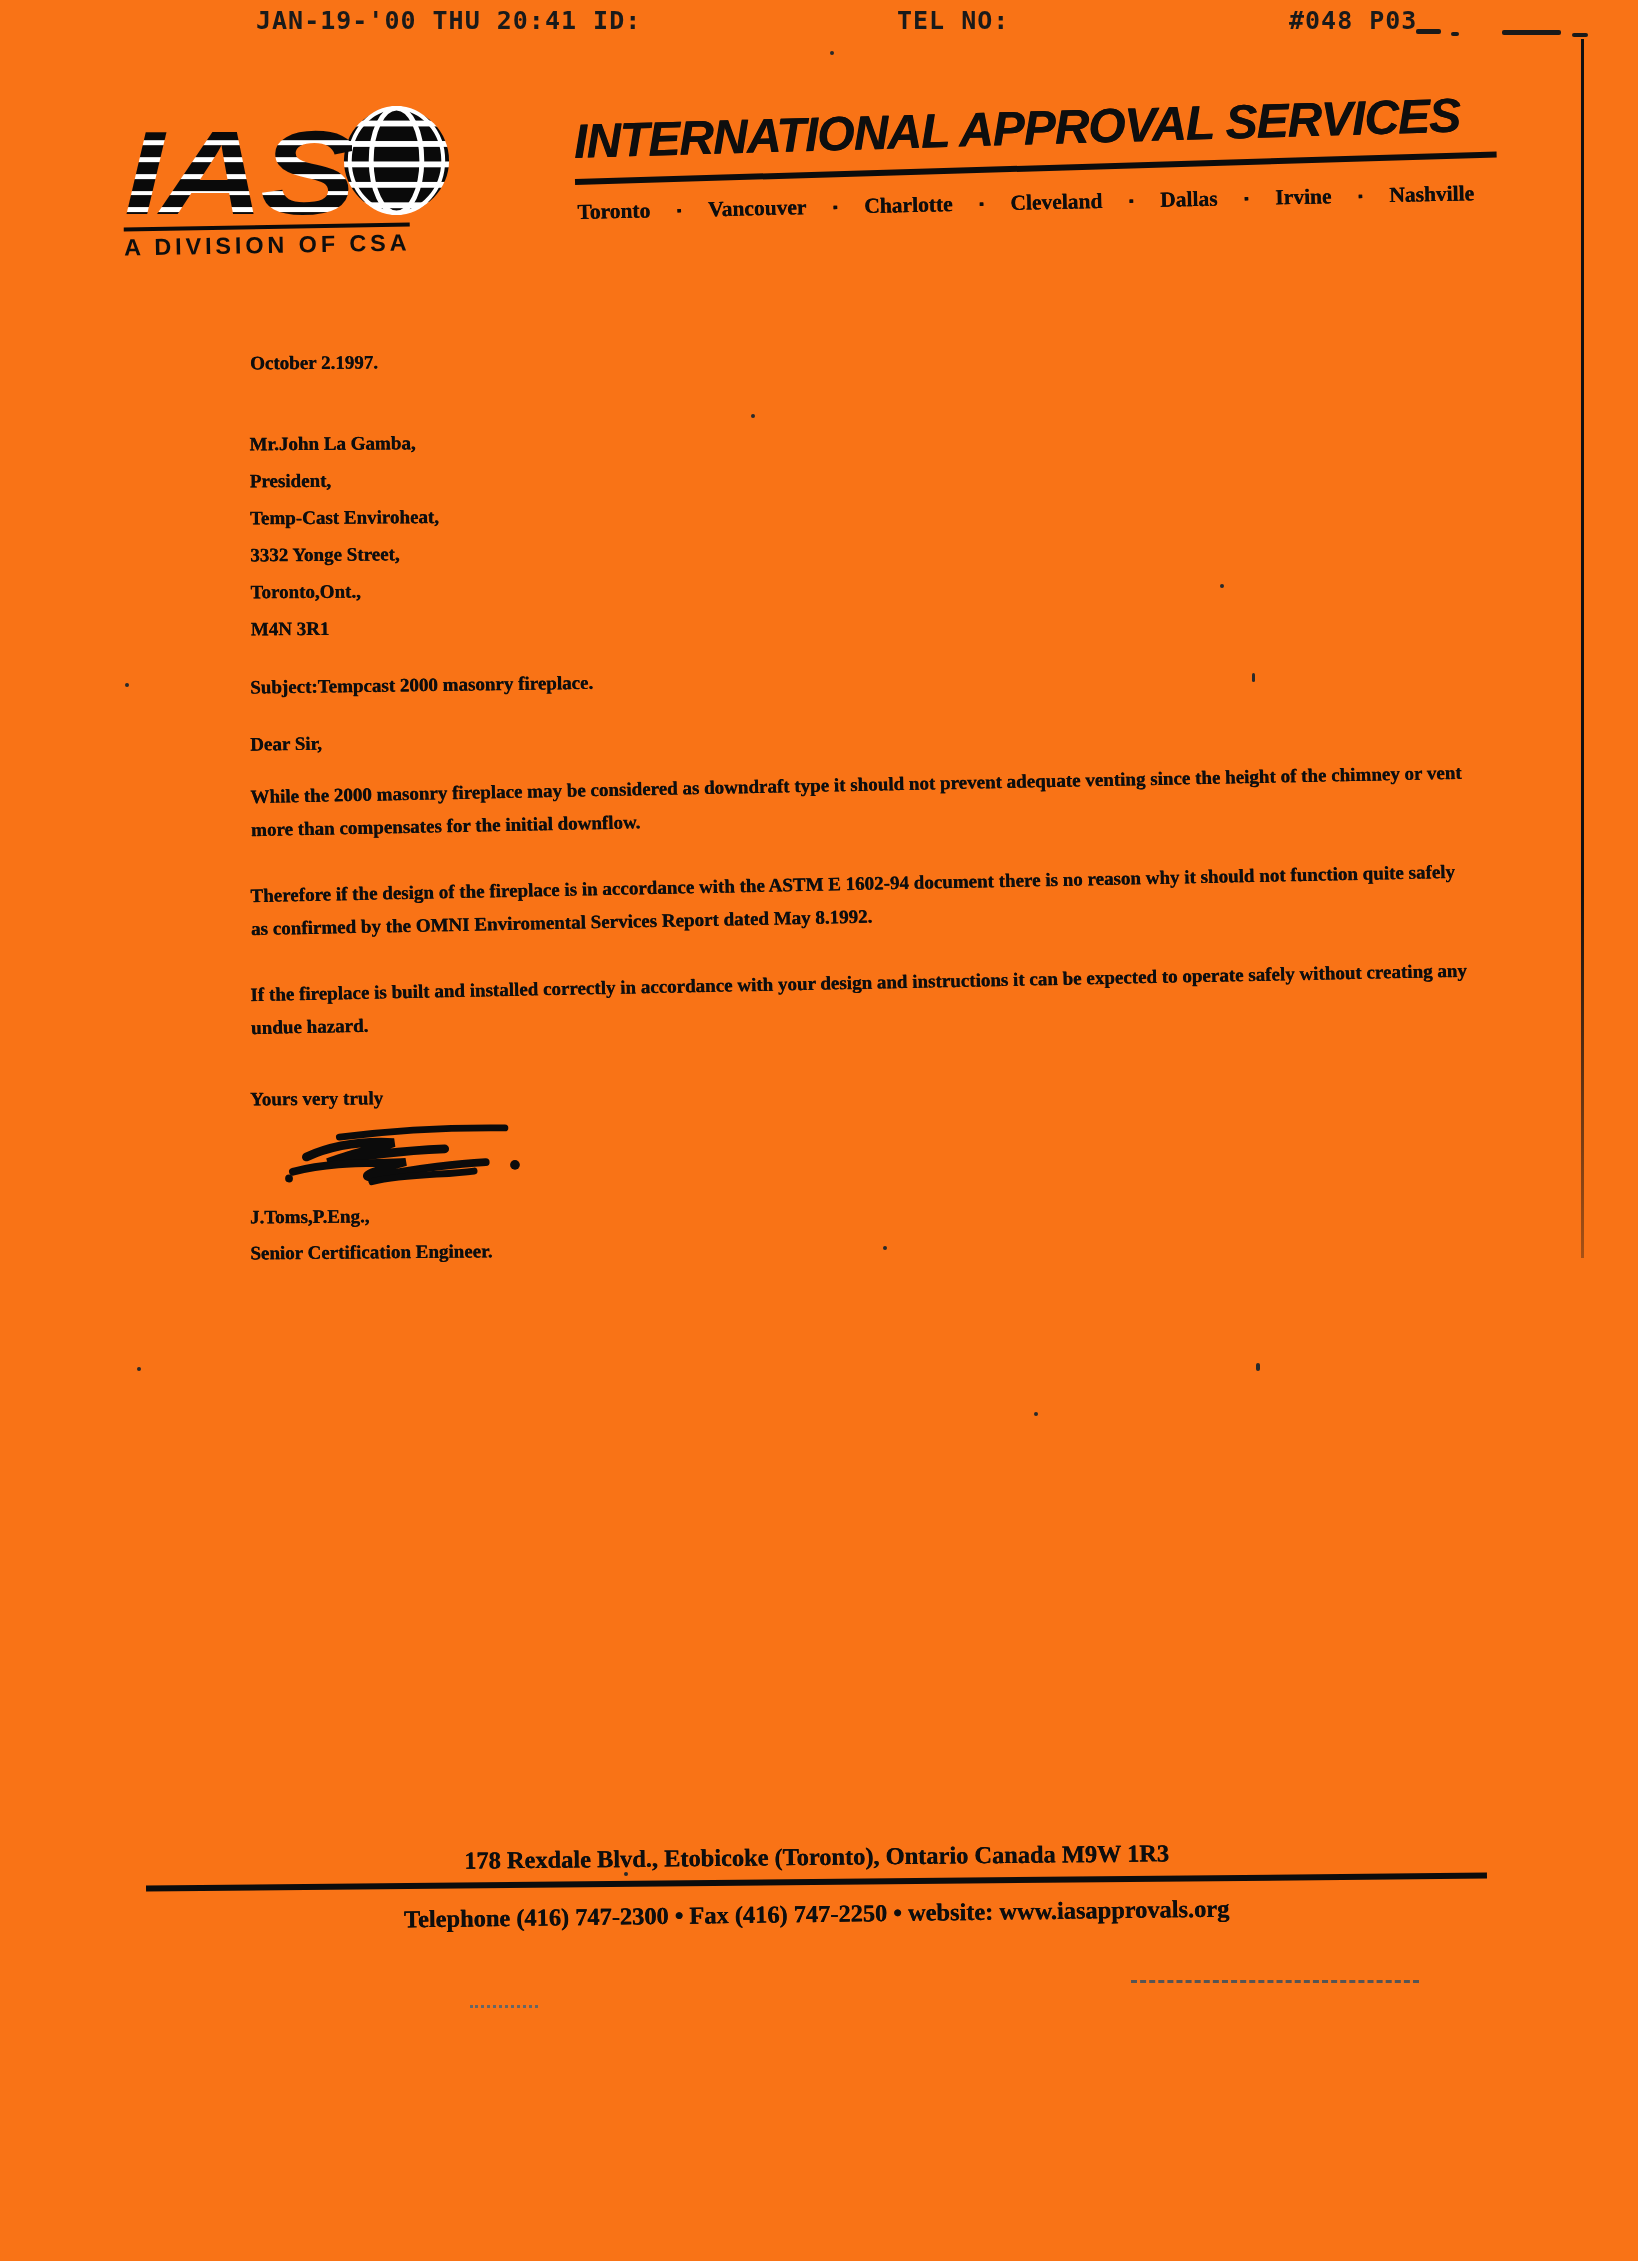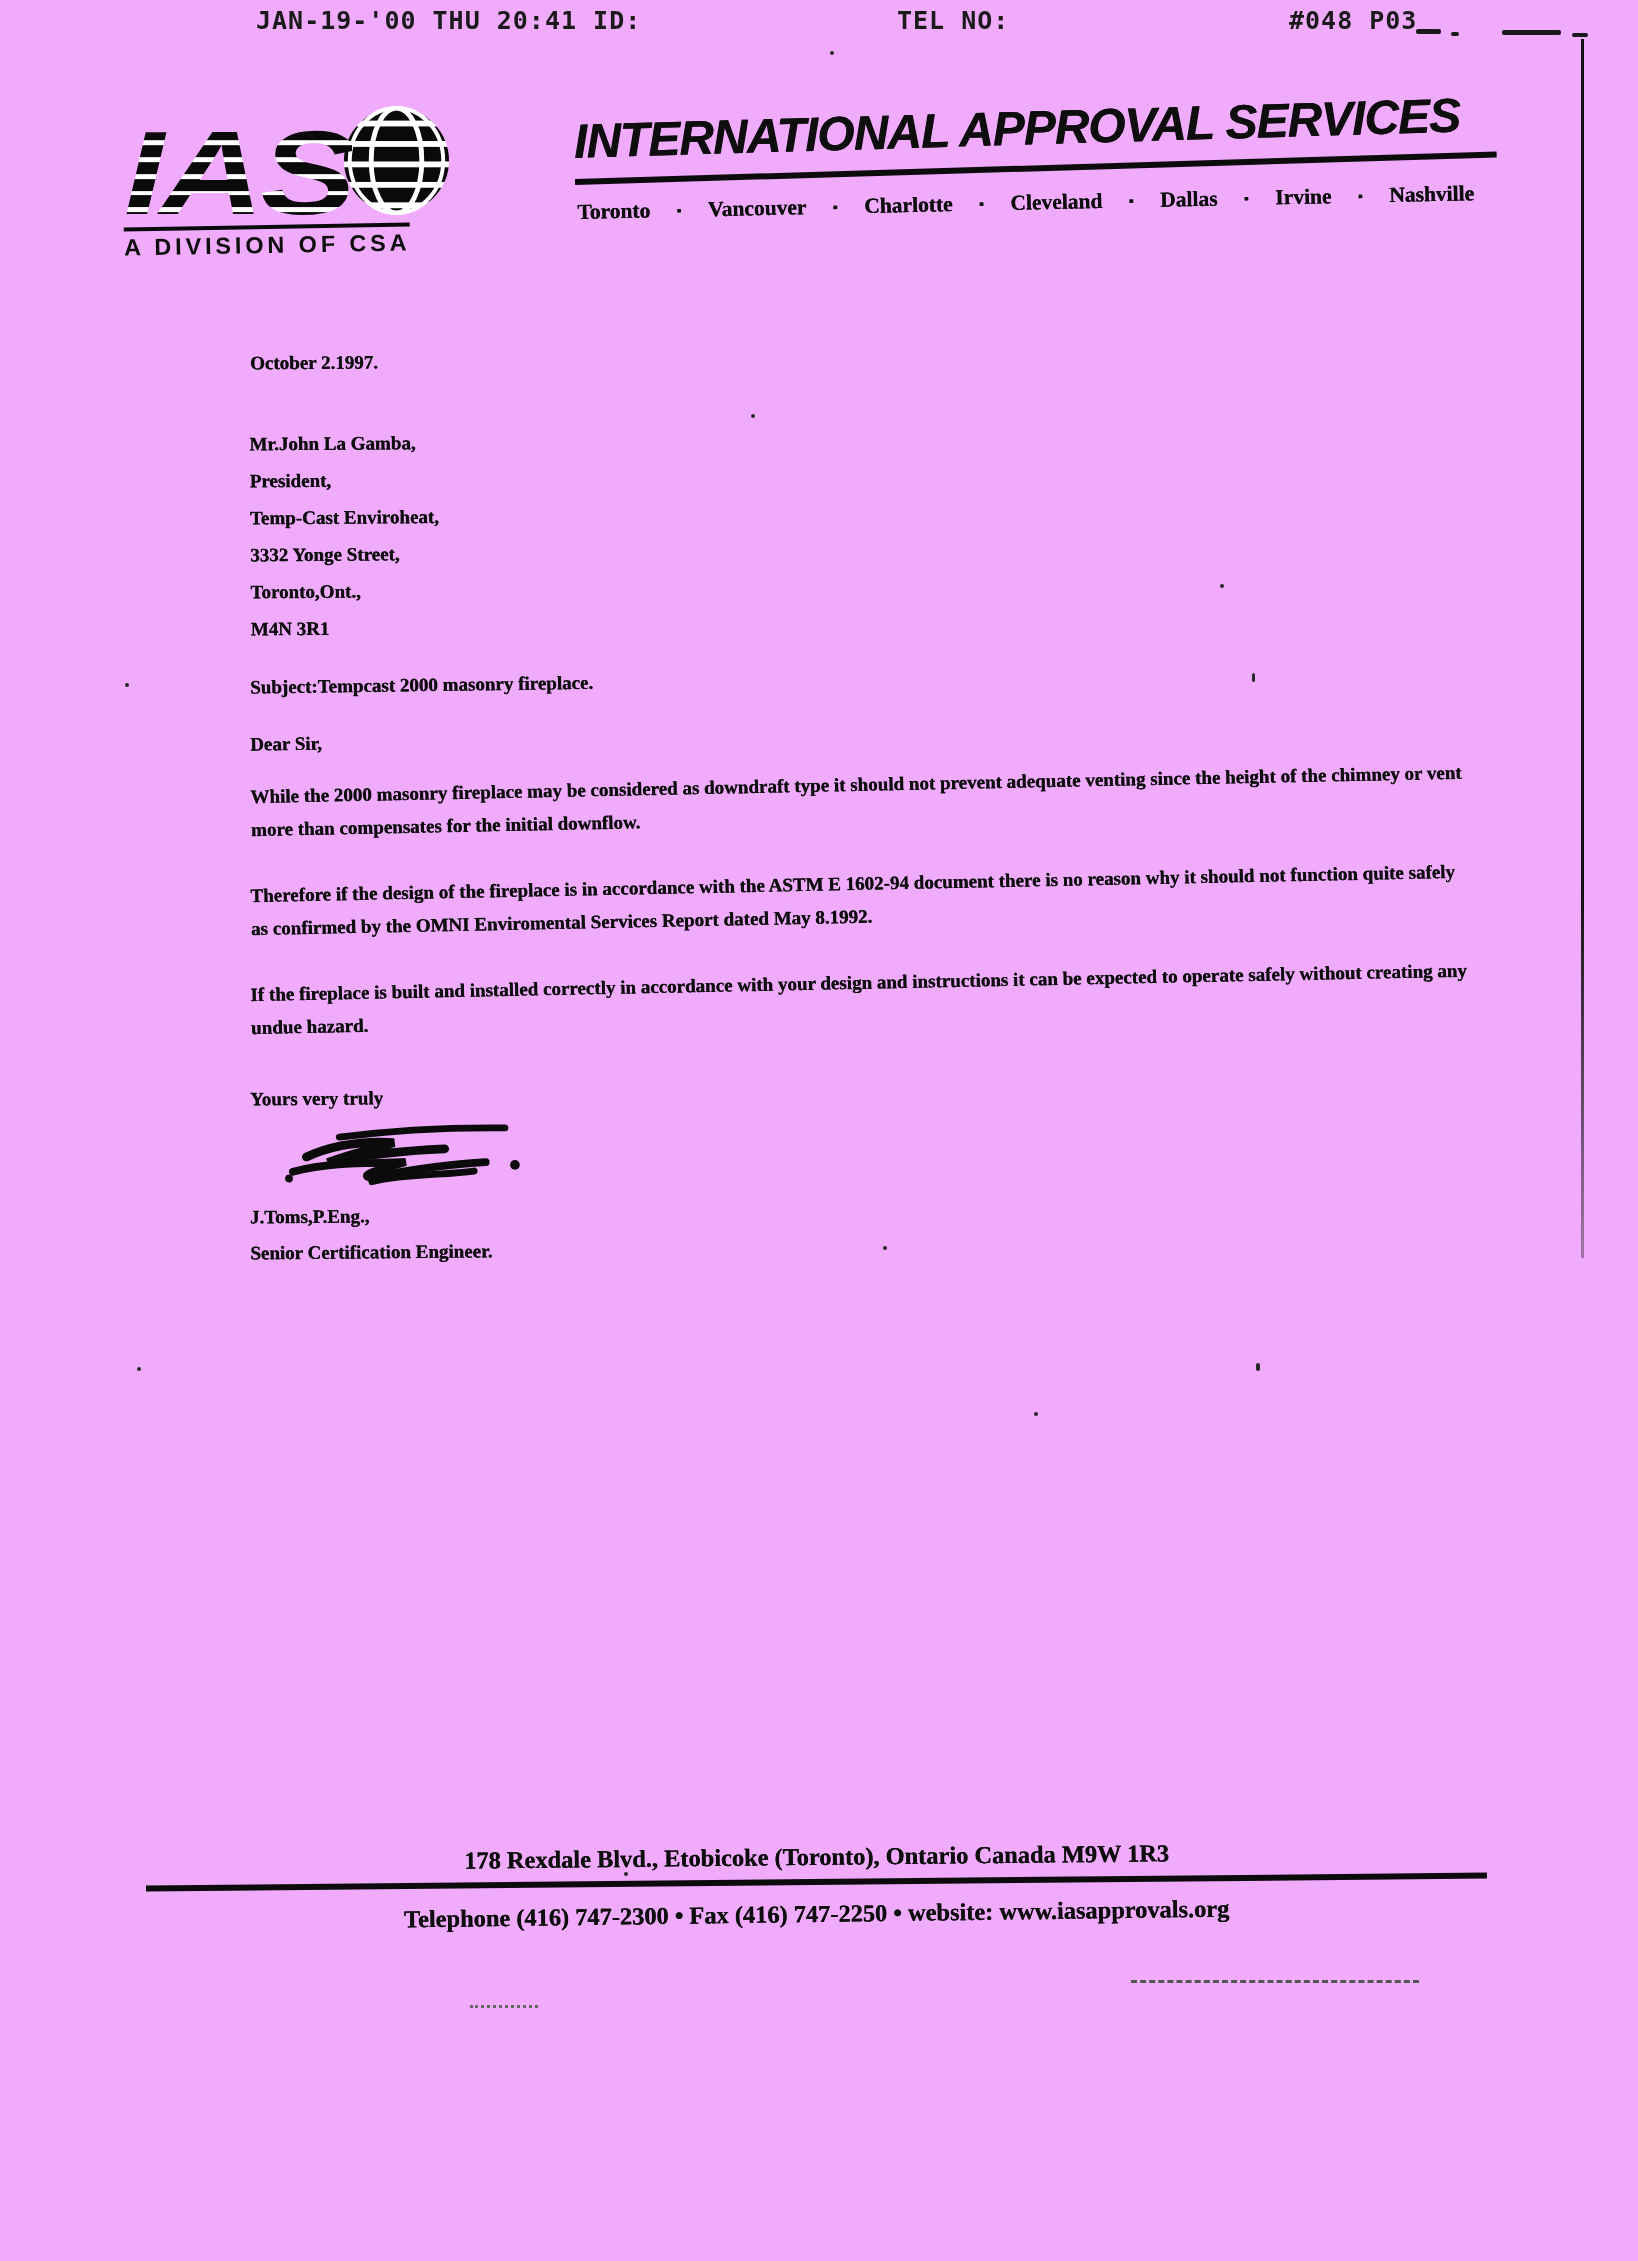--- a/index.html
+++ b/index.html
@@ -1,19 +1,19 @@
 <!DOCTYPE html>
 <html><head>
 <meta charset="utf-8">
 <style>
   html,body{margin:0;padding:0;background:#e8e8e8;}
   .page{
     position:relative;
     width:1638px;height:2262px;
-    background:#f0abfc;
+    background:#f97316;
     overflow:hidden;
     font-family:"Liberation Serif", serif;
     color:#0e0e0e;
   }
   
   .fax-header{
     position:absolute;top:5.9px;left:0;width:100%;
     font-family:"DejaVu Sans Mono", monospace;
     font-size:25px;font-weight:bold;color:#1a1a1a;
     letter-spacing:1px;

